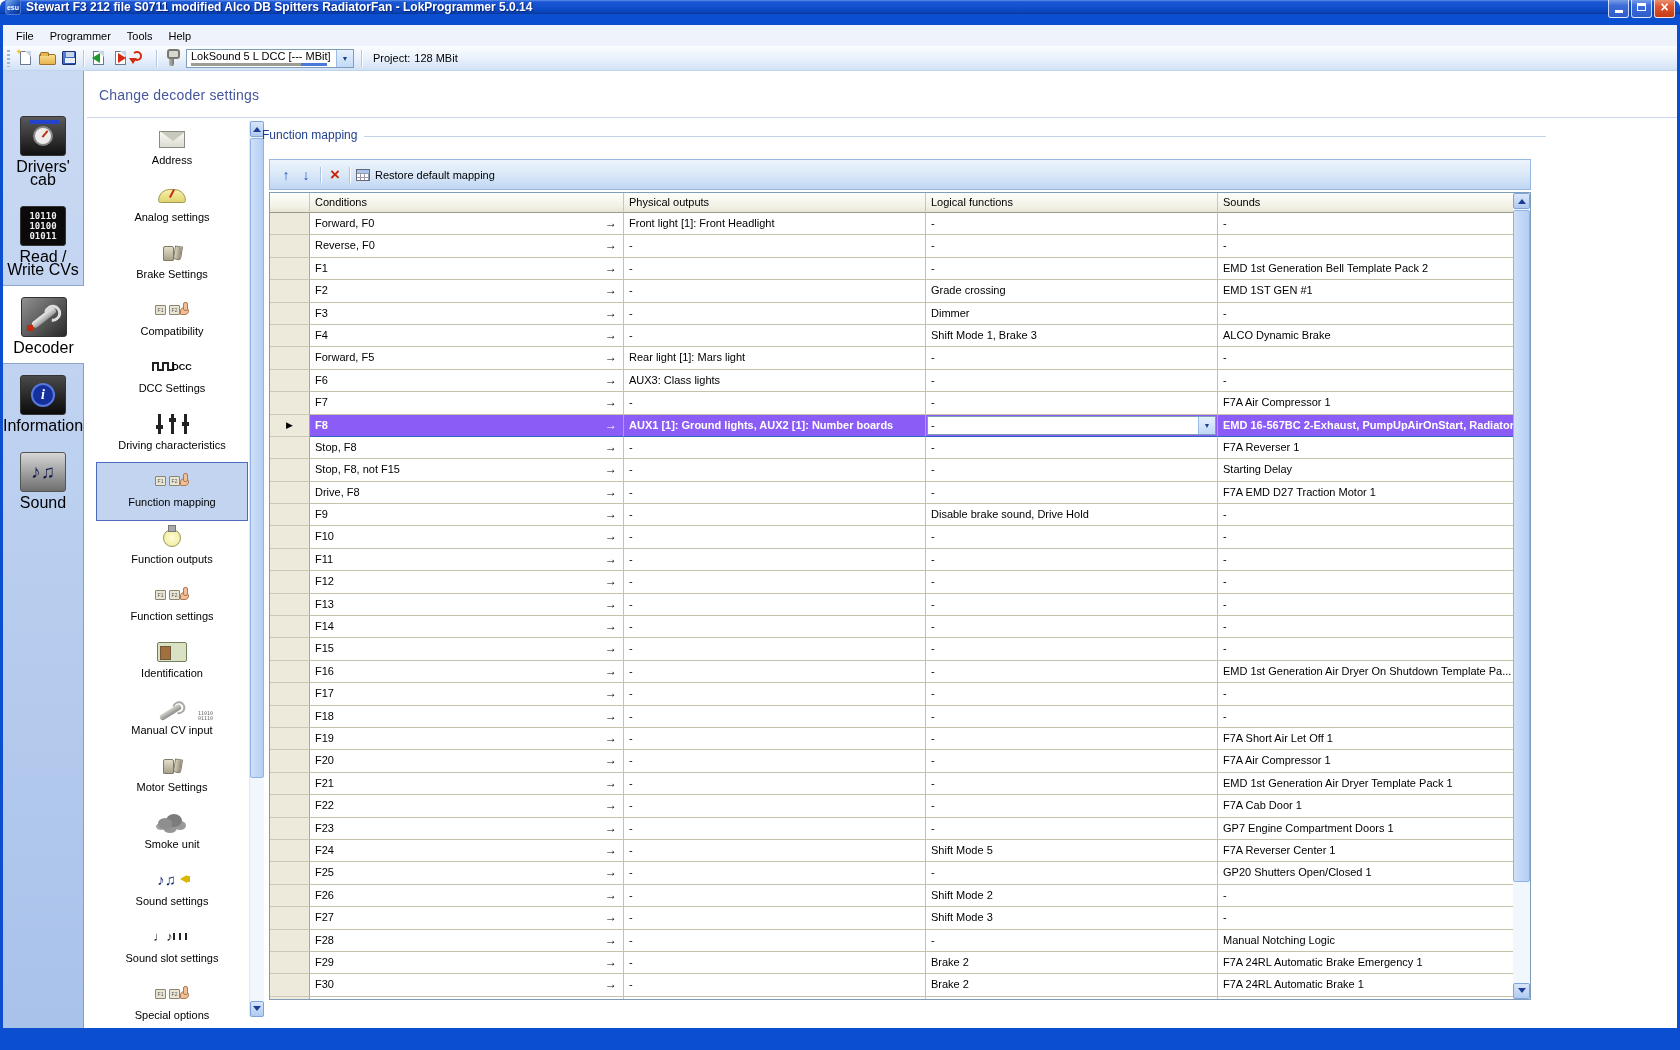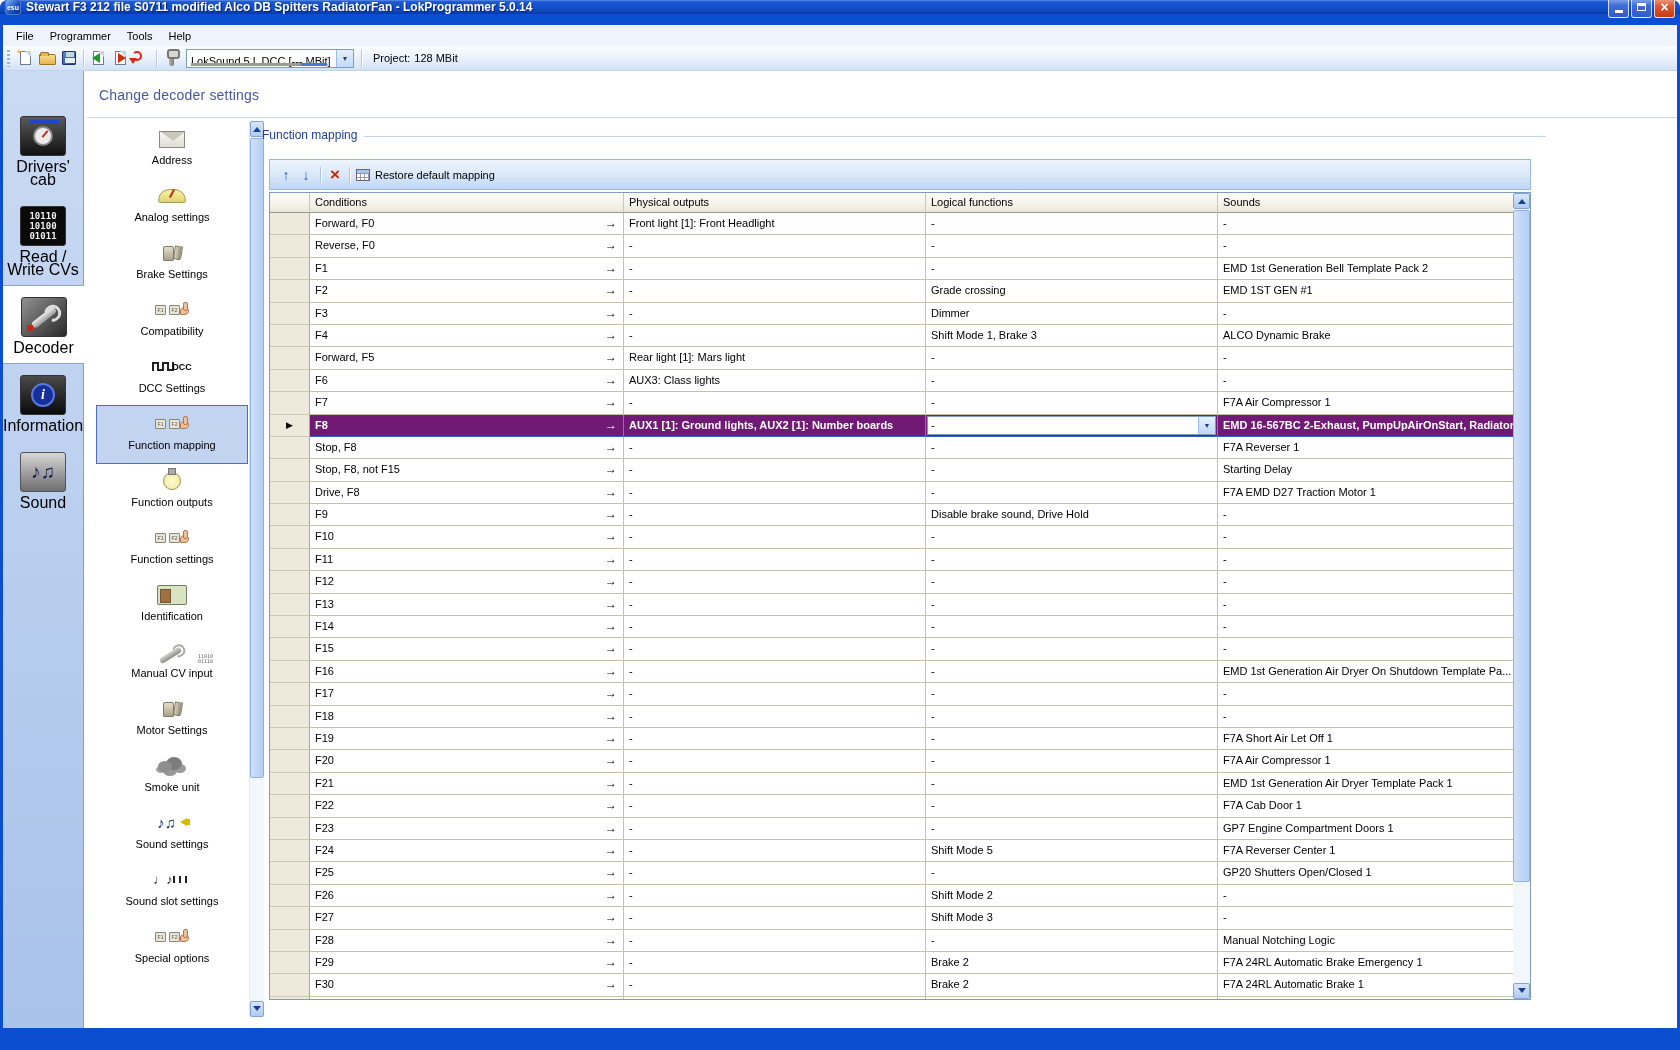--- a/index.html
+++ b/index.html
@@ -38,21 +38,21 @@
   .folderi::before { content:""; position:absolute; top:-3px; left:0; width:7px; height:3px; background:#E8B44E; border:1px solid #9A7228; border-bottom:none; border-radius:2px 2px 0 0; }
   .floppyi { width:14px; height:14px; background:linear-gradient(135deg,#5A86E0,#2248A8); border:1px solid #1A3070; border-radius:1px; position:relative; }
   .floppyi::before { content:""; position:absolute; left:3px; top:0; width:8px; height:5px; background:#C8D4E8; }
   .floppyi::after { content:""; position:absolute; left:2px; bottom:1px; width:10px; height:5px; background:#E8ECF4; }
   .arrow-g { width:0; height:0; border:5px solid transparent; border-right:8px solid #1E9A28; position:absolute; left:0; top:5px; }
   .arrow-r { width:0; height:0; border:5px solid transparent; border-left:8px solid #D42A10; position:absolute; right:0; top:5px; }
   .arrow-c { position:absolute; left:1px; top:3px; width:10px; height:10px; border:2px solid #D42A10; border-left-color:transparent; border-radius:50%; }
   .arrow-c::after { content:""; position:absolute; left:-5px; top:5px; border:4px solid transparent; border-top:6px solid #D42A10; }
   .keyi { width:5px; height:16px; background:linear-gradient(90deg,#B8B8B0,#787870); border-radius:2px; position:relative; }
   .keyi::before { content:""; position:absolute; top:-1px; left:-2px; width:9px; height:6px; border:2px solid #787870; border-radius:3px; background:#D8D8D0; }
-  .combo-tb { width:168px; height:19px; background:#fff; border:1px solid #7F9DB9; margin:0 4px; display:flex; align-items:flex-end; position:relative; }
+  .combo-tb { width:168px; height:19px; background:#fff; border:1px solid #7F9DB9; margin:0 4px; display:flex; align-items:flex-start; position:relative; }
   .combo-tb .val { font-size:11px; padding-left:4px; flex:1; white-space:nowrap; overflow:hidden; }
   .combo-tb .underbar-g { position:absolute; left:4px; bottom:1px; width:110px; height:3px; background:#9C9C94; }
   .combo-tb .underbar-b { position:absolute; left:114px; bottom:1px; width:26px; height:3px; background:#4A78D8; }
   .dd-btn { width:17px; height:17px; background:linear-gradient(180deg,#E6F0FC,#C2DAF6); border-left:1px solid #9ABCE8; display:flex; align-items:center; justify-content:center; font-size:7px; color:#1C3F94; }
   .tb-label { font-size:11px; margin:0 4px 0 8px; }
   .tb-value { font-size:11px; margin-right:8px; }
 
   
   .main-body { position:absolute; top:71px; left:3px; right:3px; bottom:22px; background:#fff; overflow:hidden; }
   .app-sidebar { position:absolute; left:0; top:0; bottom:0; width:81px;
@@ -160,21 +160,21 @@
     white-space:nowrap; overflow:hidden; position:relative; }
   .sel-cell { width:40px; background:#EDEADB; border-right:1px solid #ACA899; border-bottom:1px solid #CDC9B6;
     display:flex; align-items:center; justify-content:center; padding-left:0; }
   .sel-head { width:40px; }
   .c-cond { width:314px; padding-right:20px; }
   .c-phys { width:302px; }
   .c-logi { width:292px; }
   .c-snd  { flex:1; border-right:none; }
   .maparrow { position:absolute; right:6px; top:0; font-size:12px; font-weight:bold; }
   .row-ptr { font-size:9px; color:#000; }
-  .grid-row.selected .cell { background:#701a75; color:#fff; font-weight:bold; border-right-color:rgba(255,255,255,.35); border-bottom-color:#2E63C5; }
+  .grid-row.selected .cell { background:#8b5cf6; color:#fff; font-weight:bold; border-right-color:rgba(255,255,255,.35); border-bottom-color:#2E63C5; }
   .grid-row.selected .sel-cell { background:#EDEADB; color:#000; font-weight:normal; border-right-color:#ACA899; border-bottom-color:#CDC9B6; }
   .combo { position:absolute; inset:1px 1px 1px 1px; background:#fff; display:flex; align-items:center; border:1px solid #7F9DB9; }
   .combo .combo-val { flex:1; color:#000; font-weight:normal; font-size:11px; padding-left:3px; line-height:18px; }
   .combo .combo-btn { width:17px; align-self:stretch; background:linear-gradient(180deg,#E6F0FC,#BED8F6); border-left:1px solid #9ABCE8;
     display:flex; align-items:center; justify-content:center; font-size:7px; color:#1C3F94; }
   .grid-scroll { position:absolute; right:0; top:0; bottom:0; width:17px; background:#F2F6FD; }
   .grid-scroll .sb-thumb { top:17px; height:672px; }
   .grid-filler { display:flex; height:4px; }
   .grid-filler .cell { border-bottom:none; }
 
@@ -315,20 +315,28 @@
             <div class="nav-icon ni-dcc-wave">
               <div class="wave">
                 <span class="sq hi"></span>
                 <span class="sq lo"></span>
                 <span class="sq hi"></span>
                 <span class="sq lo"></span>
               </div>
               <div class="dcc-label">DCC</div>
             </div>
             <div class="nav-label">DCC Settings</div>
+          </div>
+          <div class="nav-item">
+            <div class="nav-icon ni-sliders">
+              <span class="sl sl0"></span>
+              <span class="sl sl1"></span>
+              <span class="sl sl2"></span>
+            </div>
+            <div class="nav-label">Driving characteristics</div>
           </div>
           <div class="nav-item selected">
             <div class="nav-icon ni-fkeys-hand">
               <div class="fkrow">
                 <span class="fk">F1</span>
                 <span class="fk">F2</span>
               </div>
               <div class="hand"></div>
             </div>
             <div class="nav-label">Function mapping</div>

